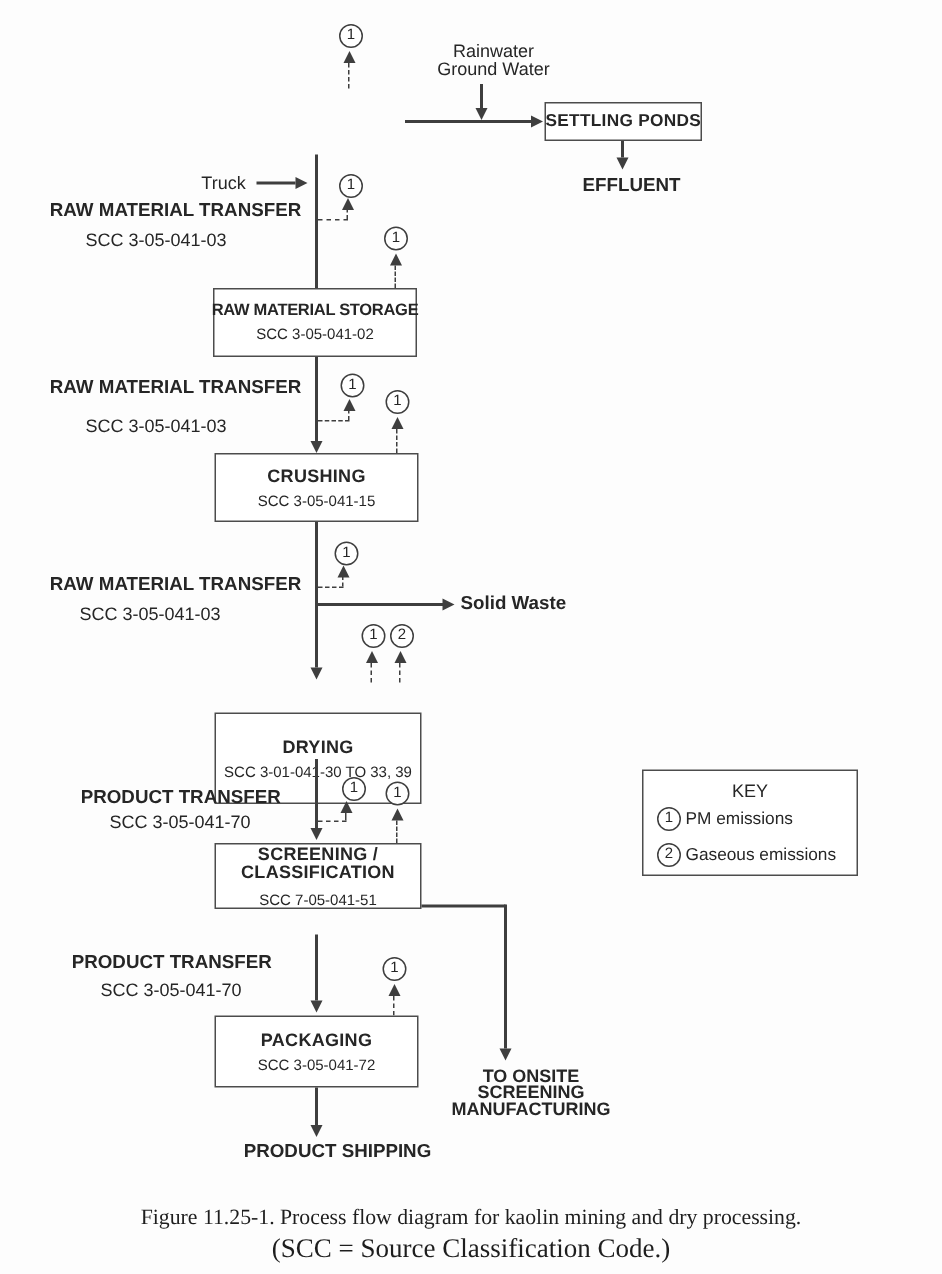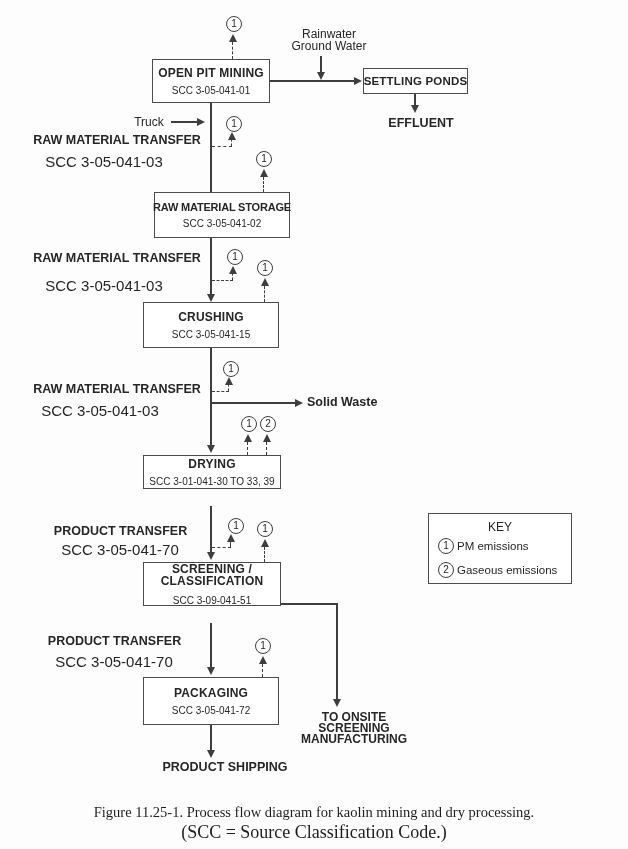--- a/index.html
+++ b/index.html
@@ -13,21 +13,21 @@
     position:absolute; box-sizing:border-box;
     border:1.5px solid #4c4c4c; background:#fff;
     display:flex; flex-direction:column; align-items:center; justify-content:center;
     text-align:center;
   }
   .box-title { font-size:12px; font-weight:bold; letter-spacing:.2px; white-space:nowrap; }
   .box-title.small { font-size:11px; letter-spacing:-.2px; }
   .box-scc { font-size:10px; margin-top:5px; white-space:nowrap; }
   
   .side-title { position:absolute; font-size:12.5px; font-weight:bold; text-align:center; white-space:nowrap; }
-  .side-scc { position:absolute; font-size:15px; text-align:center; white-space:nowrap; }
+  .side-scc { position:absolute; font-size:12px; text-align:center; white-space:nowrap; }
   .ann { position:absolute; font-size:12px; text-align:center; }
   .ann.strong { font-weight:bold; font-size:12.5px; }
   .ann .ln { display:block; }
   
   .vl { position:absolute; width:1.5px; background:#3e3e3e; }
   .hl { position:absolute; height:1.5px; background:#3e3e3e; }
   .vd { position:absolute; width:0; border-left:1.5px dashed #3e3e3e; }
   .hd { position:absolute; height:0; border-top:1.5px dashed #3e3e3e; }
   
   .au { position:absolute; width:0; height:0;
@@ -59,24 +59,20 @@
 <body>
 
 <div id="canvas">
 
   <div class="circ" style="left:226px;top:16px">
       <span>1</span>
     </div>
   <div class="au" style="left:229px;top:34px"></div>
   <div class="vd" style="left:232px;top:42px;height:17px"></div>
 
-  <div class="box" style="left:152px;top:59px;width:118px;height:44px">
-    <span class="box-title">OPEN PIT MINING</span>
-    <span class="box-scc">SCC 3-05-041-01</span>
-  </div>
 
   <div class="ann" style="left:277px;top:28px;width:104px;line-height:12px">
     <span class="ln">Rainwater</span>
     <span class="ln">Ground Water</span>
   </div>
   <div class="vl" style="left:320px;top:56px;height:16px"></div>
   <div class="ad" style="left:317px;top:72px"></div>
 
   <div class="hl" style="left:270px;top:80px;width:84px"></div>
   <div class="ar" style="left:354px;top:77px"></div>
@@ -102,21 +98,21 @@
 
   <div class="side-title" style="left:28px;top:133px;width:178px">RAW MATERIAL TRANSFER</div>
   <div class="side-scc" style="left:40px;top:153px;width:128px">SCC 3-05-041-03</div>
 
   <div class="circ" style="left:256px;top:151px">
       <span>1</span>
     </div>
   <div class="au" style="left:260px;top:169px"></div>
   <div class="vd" style="left:263px;top:177px;height:15px"></div>
 
-  <div class="box" style="left:154px;top:192px;width:136px;height:46px">
+  <div class="box" style="left:142px;top:192px;width:136px;height:46px">
     <span class="box-title small">RAW MATERIAL STORAGE</span>
     <span class="box-scc">SCC 3-05-041-02</span>
   </div>
 
   <div class="vl" style="left:210px;top:238px;height:57px"></div>
   <div class="ad" style="left:207px;top:294px"></div>
 
   <div class="side-title" style="left:28px;top:251px;width:178px">RAW MATERIAL TRANSFER</div>
   <div class="side-scc" style="left:40px;top:277px;width:128px">SCC 3-05-041-03</div>
 
@@ -159,21 +155,21 @@
       <span>1</span>
     </div>
   <div class="circ" style="left:260px;top:416px">
       <span>2</span>
     </div>
   <div class="au" style="left:244px;top:434px"></div>
   <div class="au" style="left:263px;top:434px"></div>
   <div class="vd" style="left:247px;top:442px;height:13px"></div>
   <div class="vd" style="left:266px;top:442px;height:13px"></div>
 
-  <div class="box" style="left:143px;top:455px;width:138px;height:34px">
+  <div class="box" style="left:143px;top:475px;width:138px;height:61px">
     <span class="box-title">DRYING</span>
     <span class="box-scc">SCC 3-01-041-30 TO 33, 39</span>
   </div>
 
   <div class="vl" style="left:210px;top:506px;height:46px"></div>
   <div class="ad" style="left:207px;top:552px"></div>
 
   <div class="side-title" style="left:48px;top:524px;width:145px">PRODUCT TRANSFER</div>
   <div class="side-scc" style="left:56px;top:541px;width:128px">SCC 3-05-041-70</div>
 
@@ -186,21 +182,21 @@
 
   <div class="circ" style="left:257px;top:521px">
       <span>1</span>
     </div>
   <div class="au" style="left:261px;top:539px"></div>
   <div class="vd" style="left:264px;top:547px;height:15px"></div>
 
   <div class="box" style="left:143px;top:562px;width:138px;height:44px">
     <span class="box-title" style="line-height:12.5px">SCREENING /</span>
     <span class="box-title" style="line-height:12.5px">CLASSIFICATION</span>
-    <span class="box-scc" style="margin-top:7px">SCC 3-09-041-51</span>
+    <span class="box-scc" style="margin-top:7px">SCC 7-05-041-51</span>
   </div>
 
   <div class="hl" style="left:281px;top:603px;width:56px"></div>
   <div class="vl" style="left:336px;top:603px;height:96px"></div>
   <div class="ad" style="left:333px;top:699px"></div>
   <div class="ann strong" style="left:294px;top:712px;width:120px;line-height:11px;font-size:12px">
     <span class="ln">TO ONSITE</span>
     <span class="ln">SCREENING</span>
     <span class="ln">MANUFACTURING</span>
   </div>

